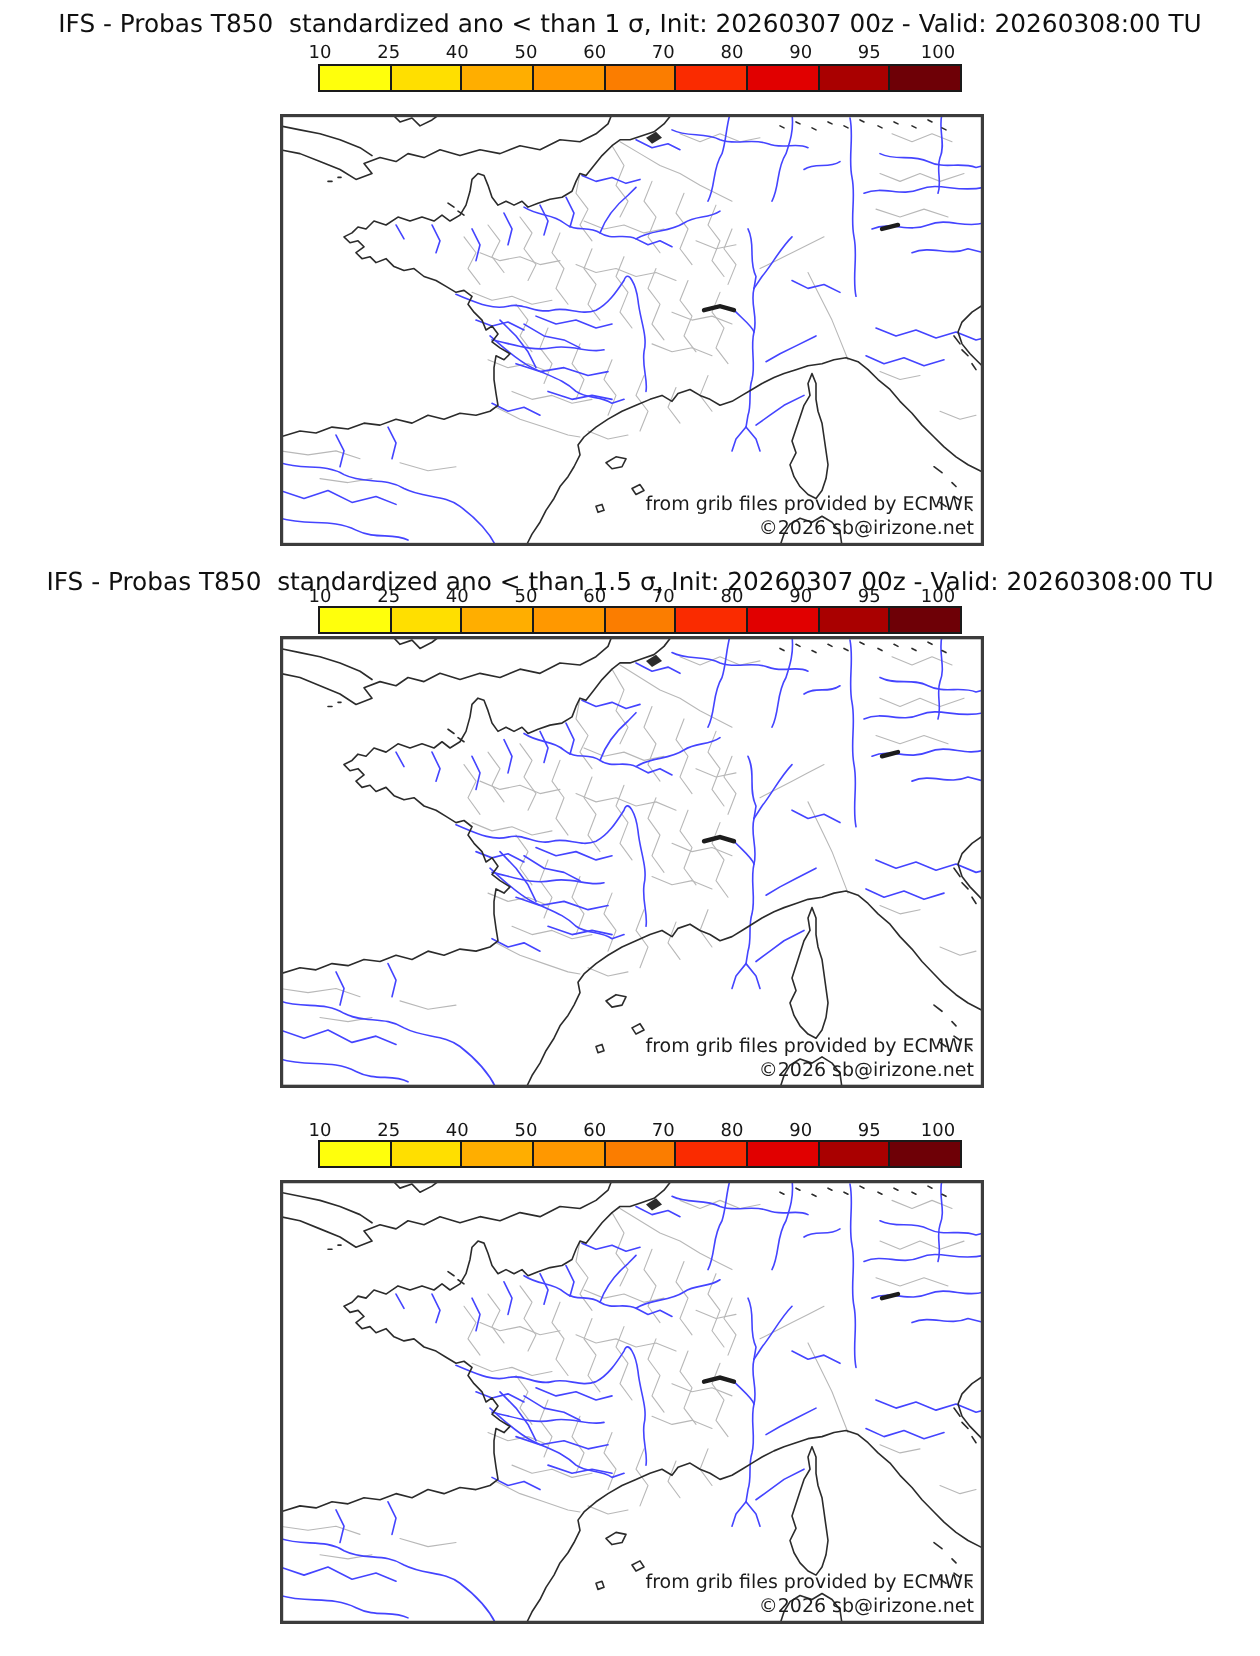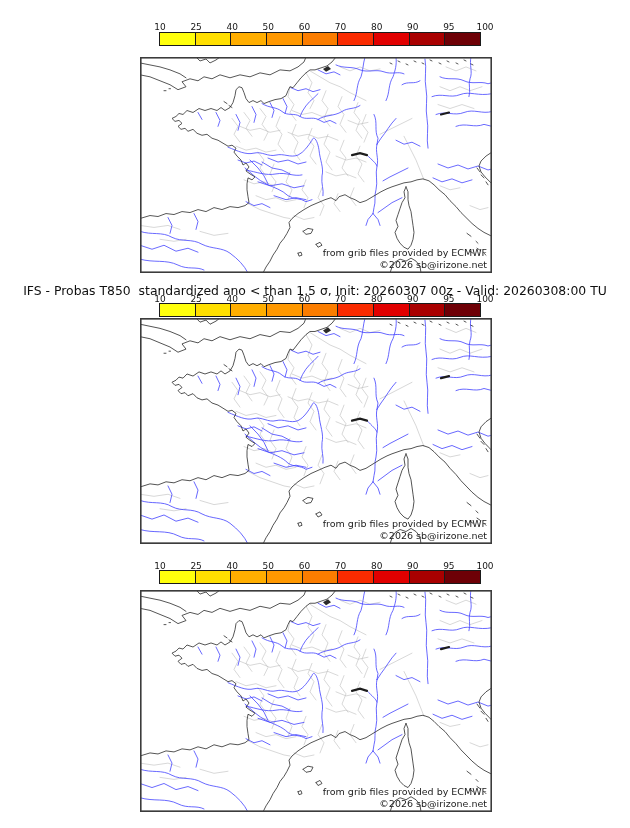--- a/index.html
+++ b/index.html
@@ -5,21 +5,21 @@
   html,body{margin:0;padding:0;background:#ffffff;}
   .page{
     position:relative;width:630px;height:828px;background:#ffffff;overflow:hidden;
     font-family:"DejaVu Sans","Liberation Sans",sans-serif;color:#111;
   }
   .title{
     position:absolute;left:0;width:100%;text-align:center;
     font-size:12.4px;line-height:15px;color:#101010;white-space:pre;
   }
   .t1{top:4px}.t2{top:283px}.t3{top:550px}
-  .cb-labels{position:absolute;left:160px;width:325px;height:10px;}
+  .cb-labels{position:absolute;left:160px;width:280px;height:10px;padding-left:29px;}
   .cbl1{top:22px}.cbl2{top:294px}.cbl3{top:561px}
   .cb-tick{
     position:absolute;transform:translateX(-50%);font-size:9px;line-height:10px;color:#161616;
   }
   .cb-bar{
     position:absolute;left:160px;width:320px;height:12px;display:flex;
     outline:1px solid #1a1a1a;outline-offset:0;
   }
   .cbb1{top:33px}.cbb2{top:304px}.cbb3{top:571px}
   .cb-seg{flex:1 1 0;border-left:1px solid #1a1a1a;}
@@ -38,20 +38,21 @@
   .river{fill:none;stroke:var(--river,#4444ff);stroke-width:0.8;stroke-linejoin:round;stroke-linecap:round;}
   .lake{fill:none;stroke:var(--lake,#1c1c1c);stroke-width:2.2;stroke-linecap:round;}
   .blob{fill:var(--coast,#2b2b2b);stroke:none;}
   .frame{fill:none;stroke:var(--frame,#3c3c3c);stroke-width:1.6;}
 </style>
 </head>
 <body>
 
 <div class="page">
 
+  <div class="title t1">IFS - Probas T850  standardized ano &lt; than 1 σ, Init: 20260307 00z - Valid: 20260308:00 TU</div>
   <div class="cb-labels cbl1">
       <span class="cb-tick" style="left: 0%;">10</span>
       <span class="cb-tick" style="left: 11.1111%;">25</span>
       <span class="cb-tick" style="left: 22.2222%;">40</span>
       <span class="cb-tick" style="left: 33.3333%;">50</span>
       <span class="cb-tick" style="left: 44.4444%;">60</span>
       <span class="cb-tick" style="left: 55.5556%;">70</span>
       <span class="cb-tick" style="left: 66.6667%;">80</span>
       <span class="cb-tick" style="left: 77.7778%;">90</span>
       <span class="cb-tick" style="left: 88.8889%;">95</span>

